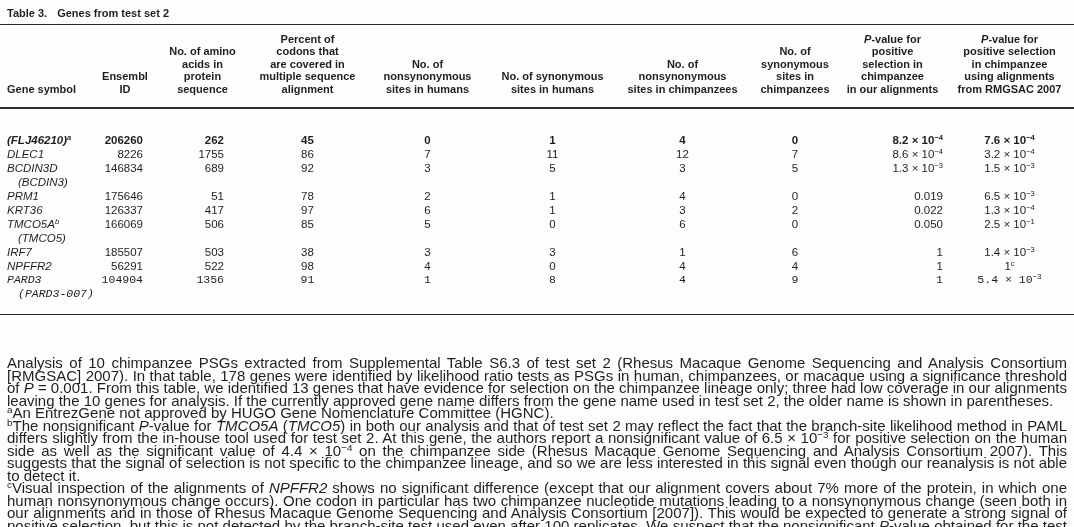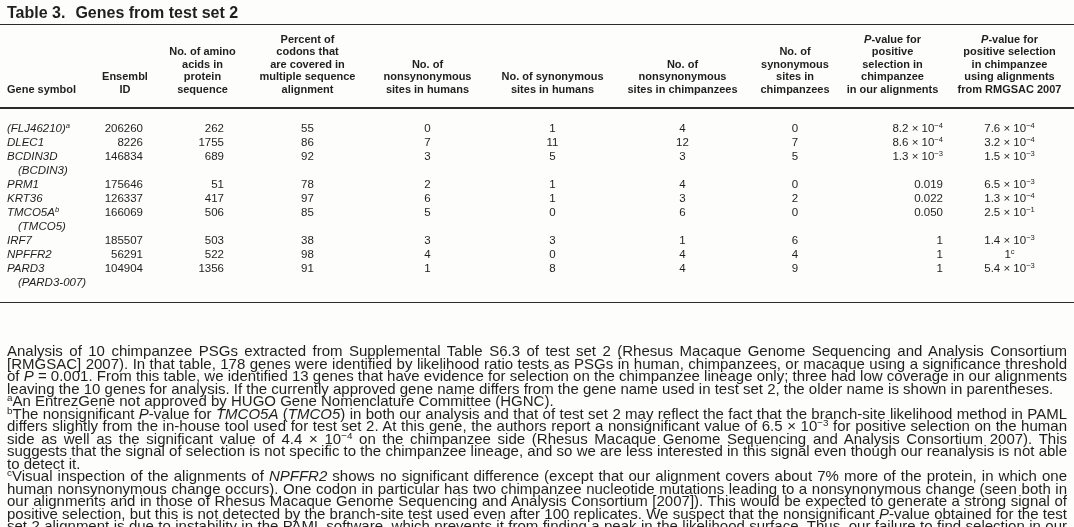--- a/index.html
+++ b/index.html
@@ -5,21 +5,21 @@
   html,body{margin:0;padding:0;background:#fff;}
   .page{
     width:1074px;height:527px;box-sizing:border-box;
     background:#fdfdfc;color:#1f1f1f;overflow:hidden;
     font-family:"Liberation Sans","DejaVu Sans",sans-serif;
   }
   
   .title{
     padding:6px 15px 4px 7px;
     border-bottom:1.5px solid #2b2b2b;
-    font-size:16px;line-height:14px;
+    font-size:11px;line-height:14px;
   }
   .tnum{font-weight:700;}
   .tcap{font-weight:600;margin-left:10px;}
 
   
   table.genes{
     width:1074px;border-collapse:collapse;table-layout:fixed;
     border-bottom:1.2px solid #2b2b2b;
   }
   col.w0{width:95px;} col.w1{width:60px;} col.w2{width:95px;}
@@ -31,22 +31,22 @@
     font-weight:700;font-size:11px;line-height:12.4px;
     vertical-align:bottom;text-align:center;
     padding:8px 2px 12px 2px;white-space:normal;
   }
   thead th.c0{text-align:left;padding-left:7px;}
 
   tbody td{
     font-size:11.5px;line-height:14px;vertical-align:top;
     padding:0 2px;white-space:nowrap;overflow:visible;
   }
-  tbody tr:first-child td{padding-top:12px;}
-  tbody tr:last-child td{padding-bottom:13px;}
+  tbody tr:first-child td{padding-top:24px;font-weight:bold;}
+  tbody tr:last-child td{padding-bottom:13px;font-family:Liberation Mono, monospace;}
   td.c0{font-style:italic;text-align:left;padding-left:7px;}
   td.c0 .alias{margin-left:11px;}
   td.c1{text-align:right;padding-right:12px;}
   td.c2{text-align:right;padding-right:26px;}
   td.c3,td.c4,td.c5,td.c6,td.c7,td.c9{text-align:center;}
   td.c8{text-align:right;padding-left:18px;}
 
   sup{font-size:66%;line-height:0;vertical-align:baseline;position:relative;top:-0.5em;}
 
   
@@ -90,21 +90,21 @@
           <th class="c7">No. of<br>synonymous<br>sites in<br>chimpanzees</th>
           <th class="c8"><i>P</i>-value for<br>positive<br>selection in<br>chimpanzee<br>in our alignments</th>
           <th class="c9"><i>P</i>-value for<br>positive selection<br>in chimpanzee<br>using alignments<br>from RMGSAC 2007</th>
         </tr>
     </thead>
     <tbody id="body-rows">
         <tr>
           <td class="c0">(FLJ46210)<sup>a</sup></td>
           <td class="c1">206260</td>
           <td class="c2">262</td>
-          <td class="c3">55</td>
+          <td class="c3">45</td>
           <td class="c4">0</td>
           <td class="c5">1</td>
           <td class="c6">4</td>
           <td class="c7">0</td>
           <td class="c8">8.2 × 10<sup>−4</sup></td>
           <td class="c9">7.6 × 10<sup>−4</sup></td>
         </tr>
         <tr>
           <td class="c0">DLEC1</td>
           <td class="c1">8226</td>

